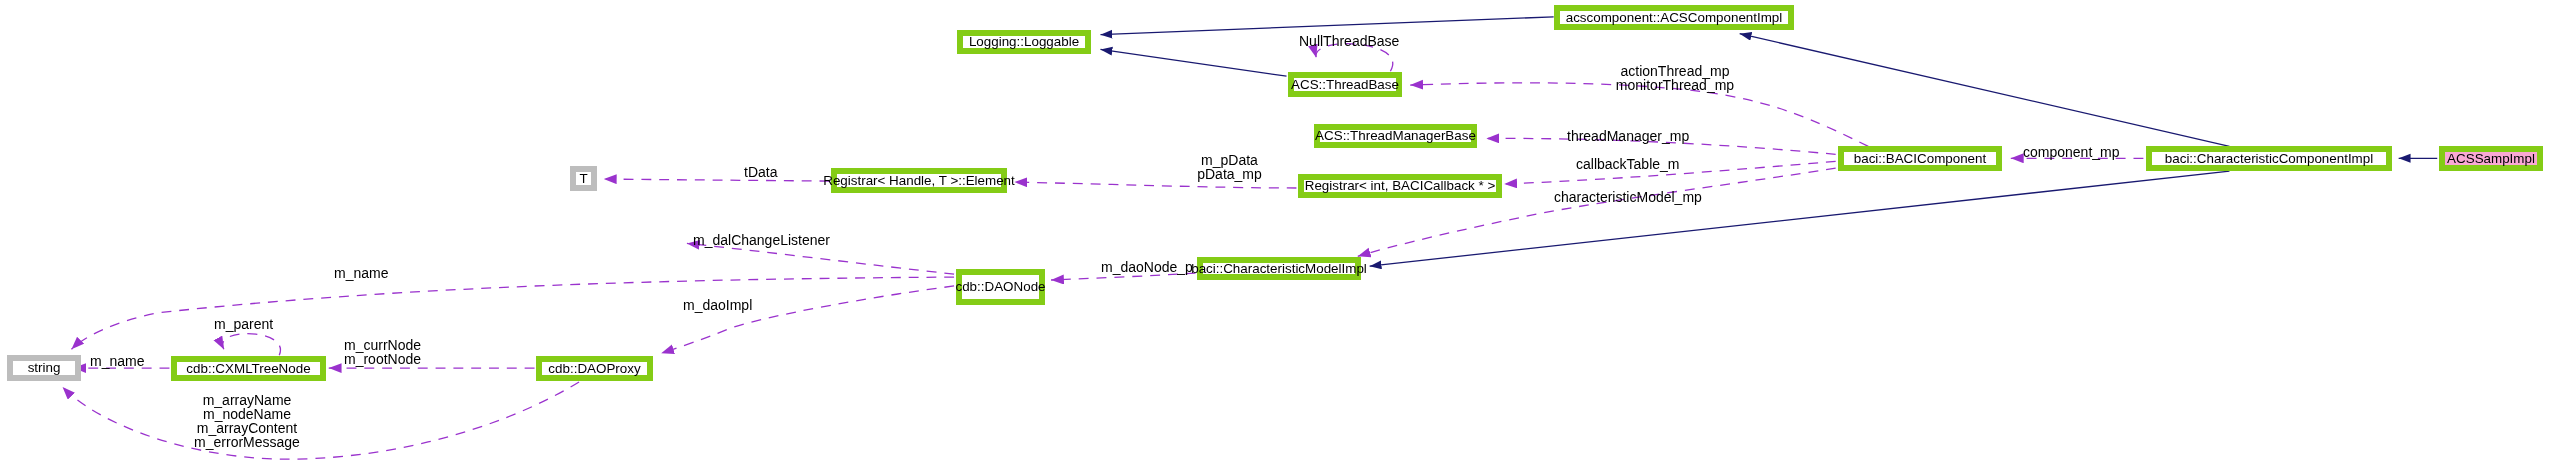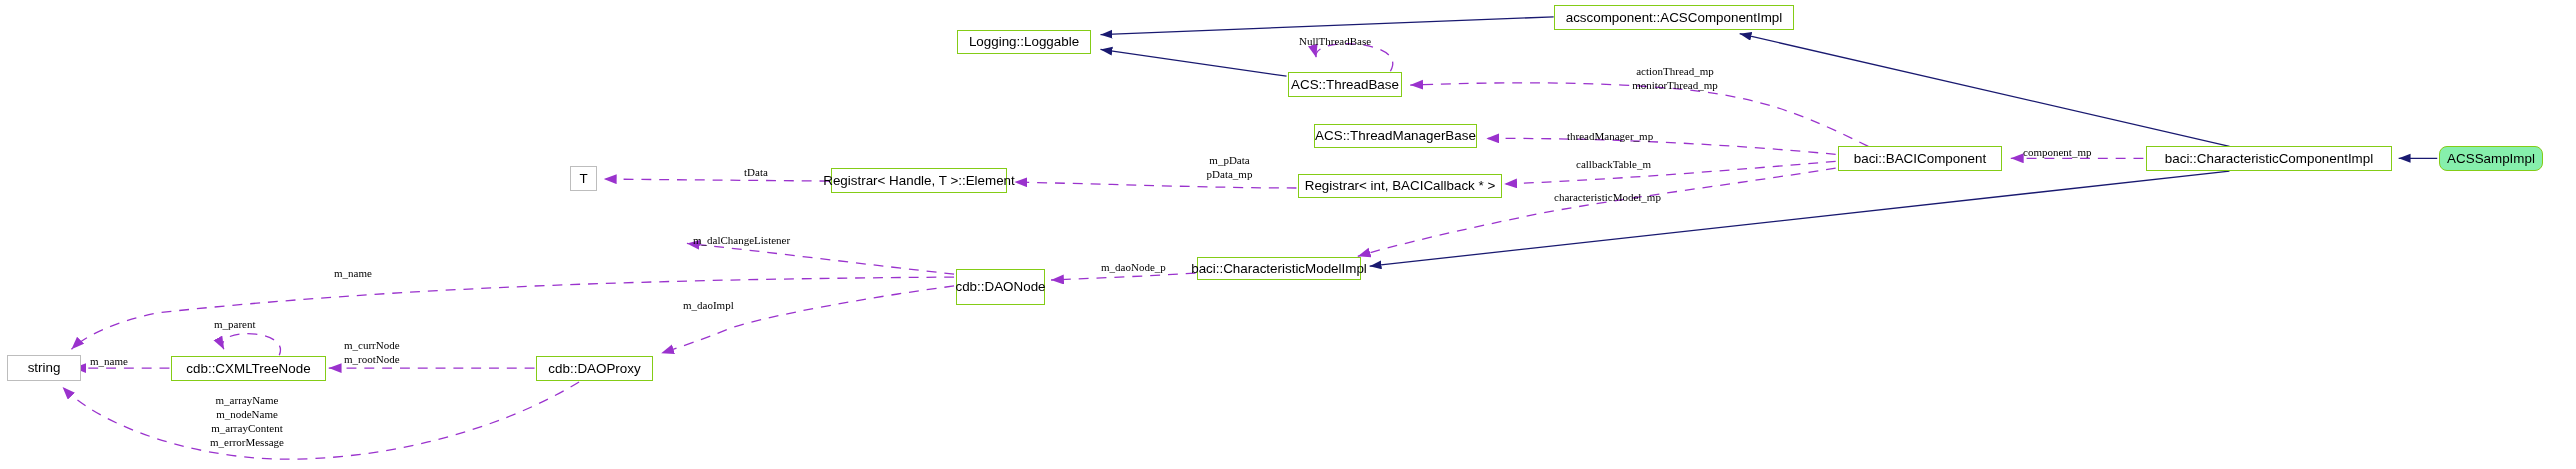--- a/index.html
+++ b/index.html
@@ -2,28 +2,28 @@
 <html><head>
 <meta charset="utf-8">
 <style>
   html,body{margin:0;padding:0;background:#ffffff;}
   #canvas{
     position:relative;width:2576px;height:469px;background:#ffffff;overflow:hidden;
     font-family:"Liberation Sans","DejaVu Sans",sans-serif;color:#000;
   }
   #edges{position:absolute;left:0;top:0;width:2576px;height:469px;}
   .node{
-    position:absolute;box-sizing:border-box;border:1px solid #84cc16;background:#fff;
+    position:absolute;box-sizing:border-box;border:6px solid #84cc16;background:#fff;
     display:flex;align-items:center;justify-content:center;text-align:center;
     font-size:13.4px;line-height:1;white-space:nowrap;cursor:pointer;
   }
   .node.external{border-color:#bdbdbd;cursor:default;}
-  .node.focus{background:#86efac;cursor:default;border-radius:8px;}
+  .node.focus{background:#f9a8d4;cursor:default;}
   .edge-label{
-    position:absolute;font-size:11px;line-height:14px;white-space:pre-line;color:#000;font-family:Liberation Serif, serif;
+    position:absolute;font-size:14px;line-height:14px;white-space:pre-line;color:#000;
   }
   .edge-label.center{text-align:center;}
 </style>
 </head>
 <body>
 
 <div id="canvas">
 
   <svg id="edges" viewBox="0 0 2603 474" xmlns="http://www.w3.org/2000/svg">
     <defs>

